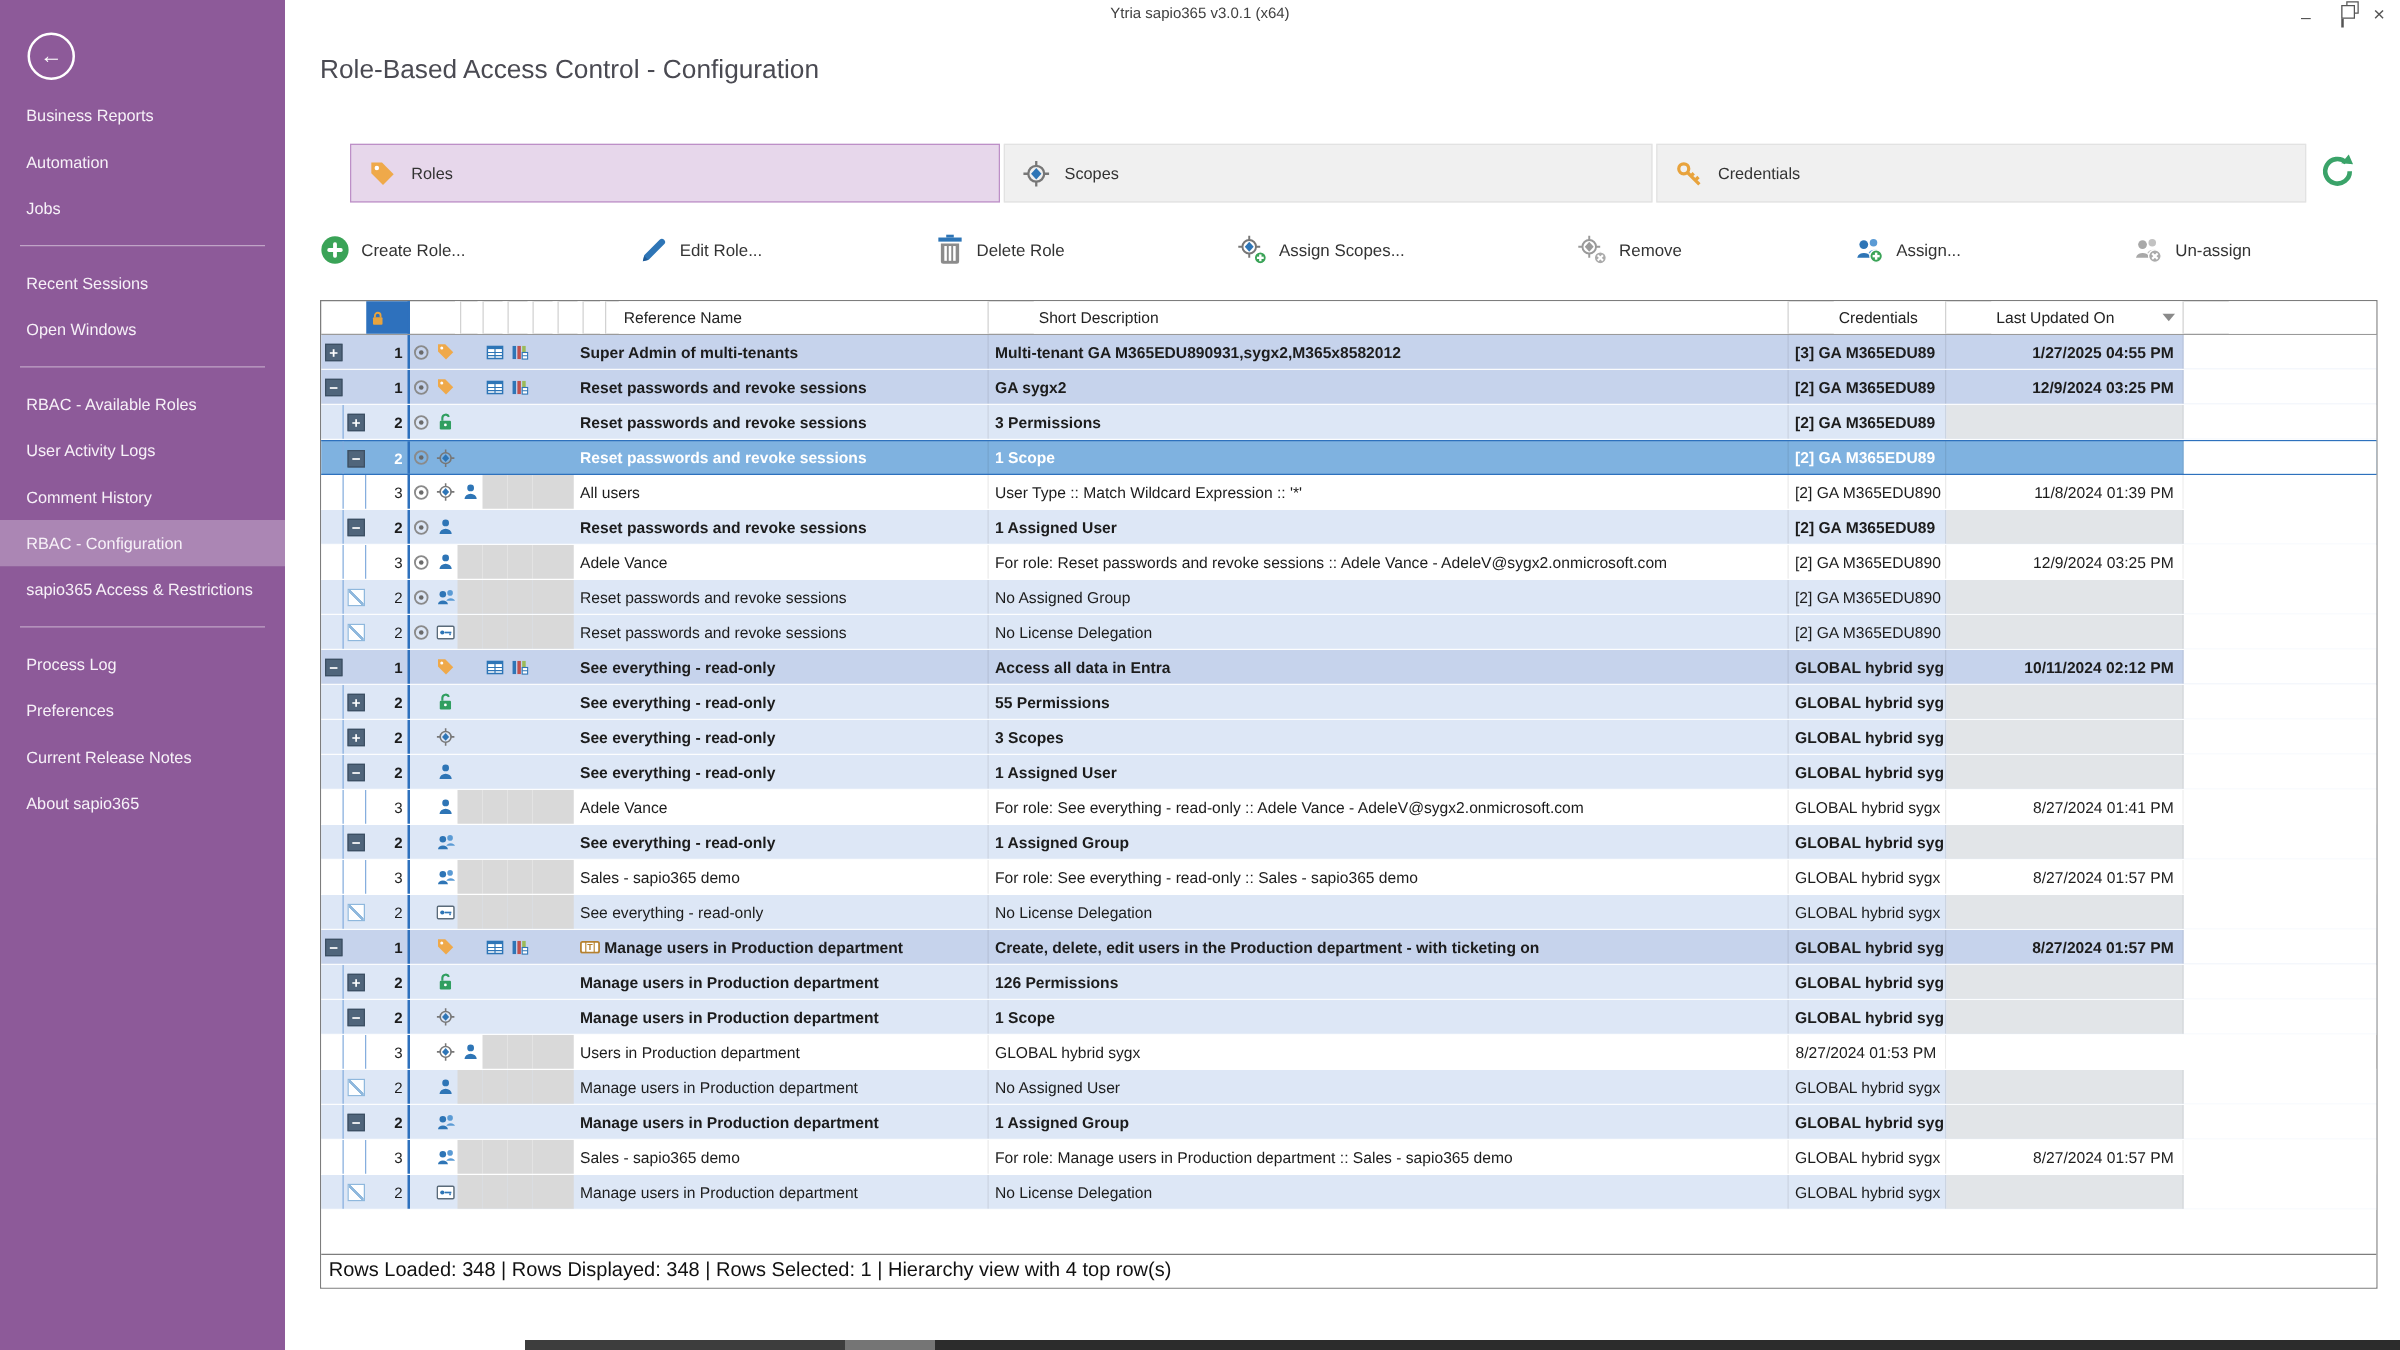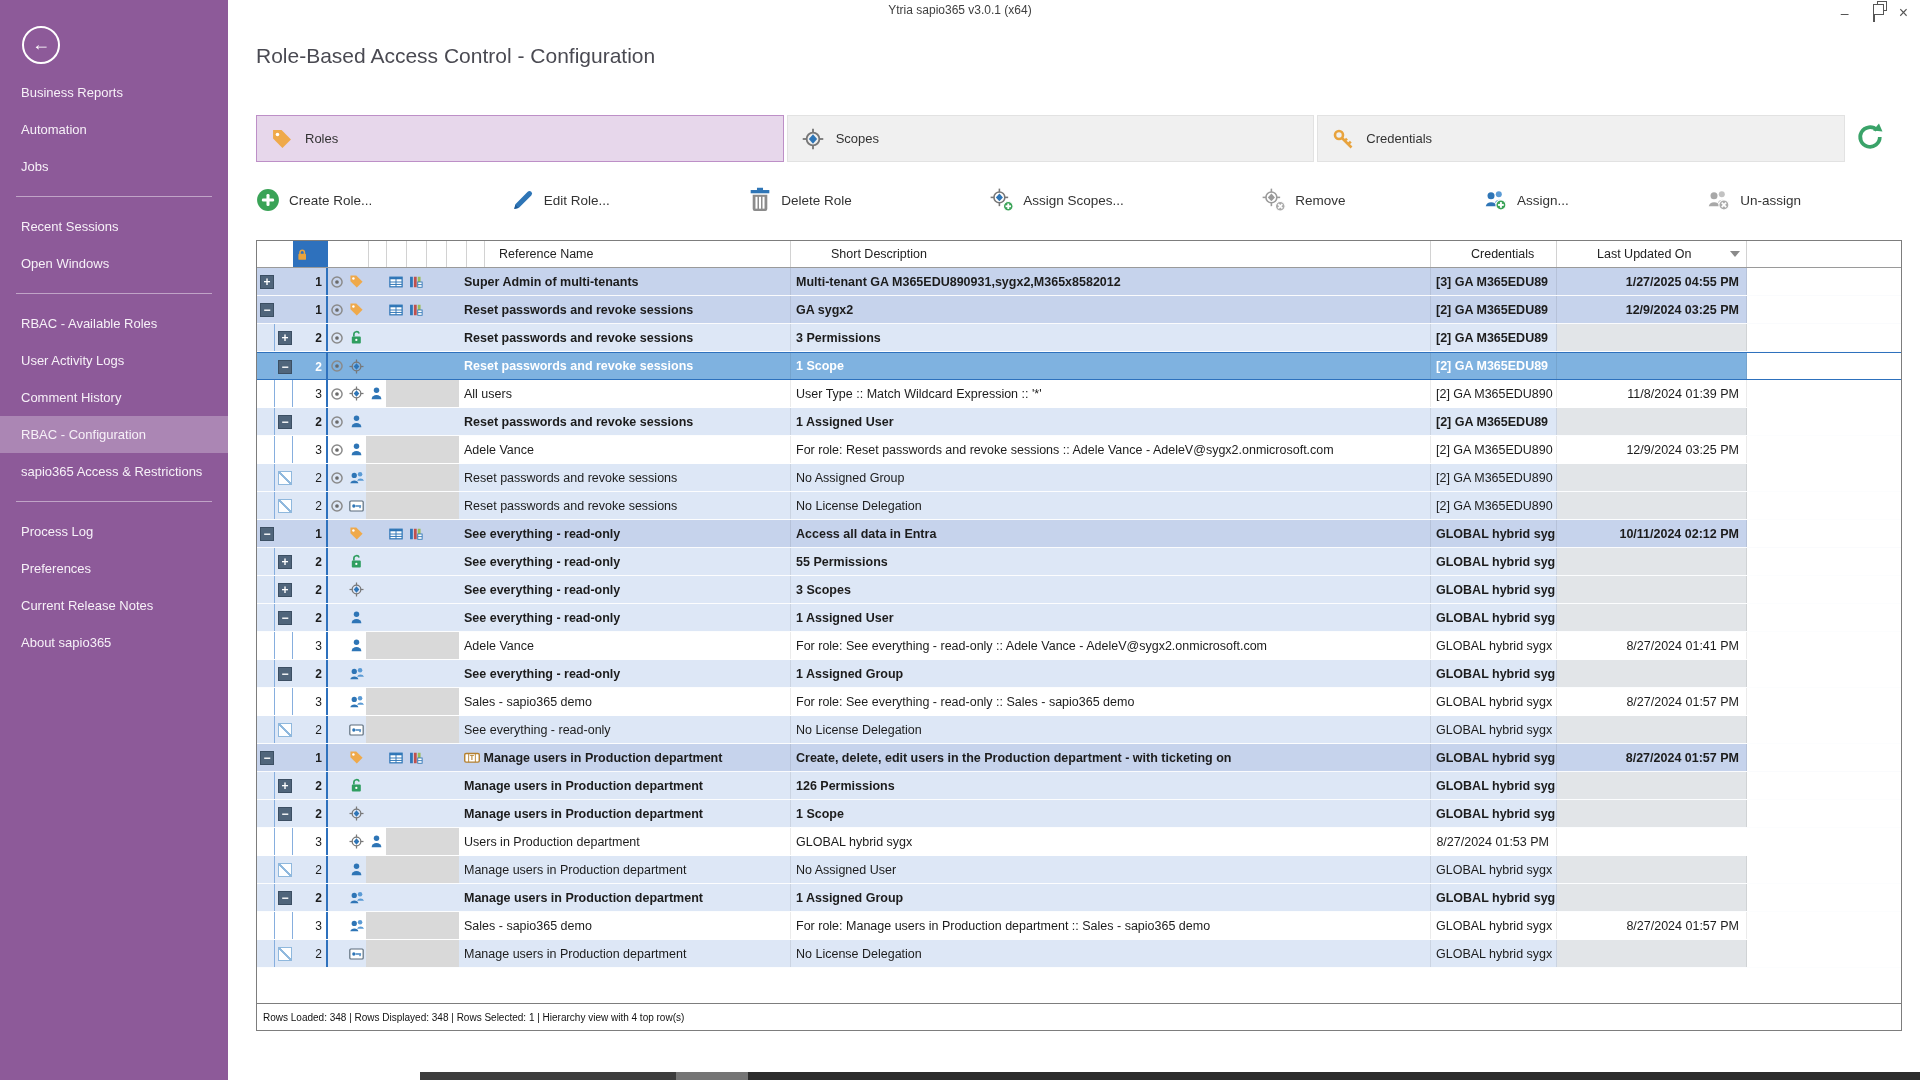--- a/index.html
+++ b/index.html
@@ -19,21 +19,21 @@
   .sitem{height:37px;line-height:37px;padding-left:21px;font-size:13px;color:#f7f1f8;cursor:default;white-space:nowrap;}
   .sitem.active{background:rgba(255,255,255,0.27);}
   .sdiv{height:1px;background:rgba(255,255,255,0.45);margin:11px 16px;}
 
   
   .main{position:absolute;left:228px;top:0;right:0;height:1072px;background:#fff;}
   .page-title{position:absolute;left:28px;top:44px;font-size:21px;color:#4a4a52;}
   .tabs{position:absolute;left:28px;top:115px;width:1589px;height:47px;display:flex;gap:3px;}
   .tab{flex:1;display:flex;align-items:center;gap:12px;padding-left:14px;font-size:13px;color:#333;
     background:#f0f0f0;border:1px solid #e2e2e2;box-sizing:border-box;cursor:default;}
-  .tab.active{background:#e7d7eb;border:1px solid #bd8fc7;}
+  .tab.active{background:#e7d7eb;border:1px solid #bd8fc7;margin-left:24px;}
   .refresh{position:absolute;left:1622px;top:114px;width:40px;height:46px;display:flex;align-items:center;justify-content:center;}
 
   .toolbar{position:absolute;left:28px;top:177px;width:1545px;height:46px;display:flex;justify-content:space-between;align-items:center;}
   .tbtn{display:flex;align-items:center;gap:9px;font-size:13.5px;color:#333;cursor:default;}
 
   
   .grid{position:absolute;left:28px;top:240px;width:1646px;height:791px;border:1px solid #7d7d7d;
     box-sizing:border-box;display:flex;flex-direction:column;background:#fff;font-size:12.5px;}
   .ghead,.grow{display:grid;grid-template-columns:71px 18px 20px 20px 20px 20px 18px 15px 332px 640px 126px 190px 1fr;}
   .ghead{height:26px;border-bottom:1px solid #9a9a9a;flex:0 0 auto;}
@@ -63,21 +63,21 @@
   .hier{position:relative;border-right:2px solid #2e71bd;box-sizing:border-box;}
   .hier .num{position:absolute;right:4px;top:0;height:28px;line-height:28px;font-size:12px;}
   .box{position:absolute;top:7px;width:14px;height:14px;box-sizing:border-box;background:#50657b;color:#fff;
     font-size:12px;font-weight:bold;text-align:center;line-height:12px;border:1px solid #3c4f63;}
   .box.slashbox{background:#fdfeff;border:1px solid #8fb8dd;
     background-image:linear-gradient(45deg,transparent 44%,#8fb8dd 44%,#8fb8dd 56%,transparent 56%);}
   .guide{position:absolute;top:0;width:1px;height:28px;background:#86aede;}
 
   .gfill{flex:1 1 auto;background:#fff;}
   .status{flex:0 0 auto;height:26px;border-top:1px solid #7d7d7d;display:flex;align-items:center;
-    padding-left:6px;font-size:10px;color:#111;background:#fff;}
+    padding-left:6px;font-size:16px;color:#111;background:#fff;}
 
   
   .tseg{position:absolute;height:8px;bottom:0;z-index:9;}
 </style>
 </head>
 <body>
 
 <div class="win-title">Ytria sapio365 v3.0.1 (x64)</div>
 
 <div class="sidebar">

